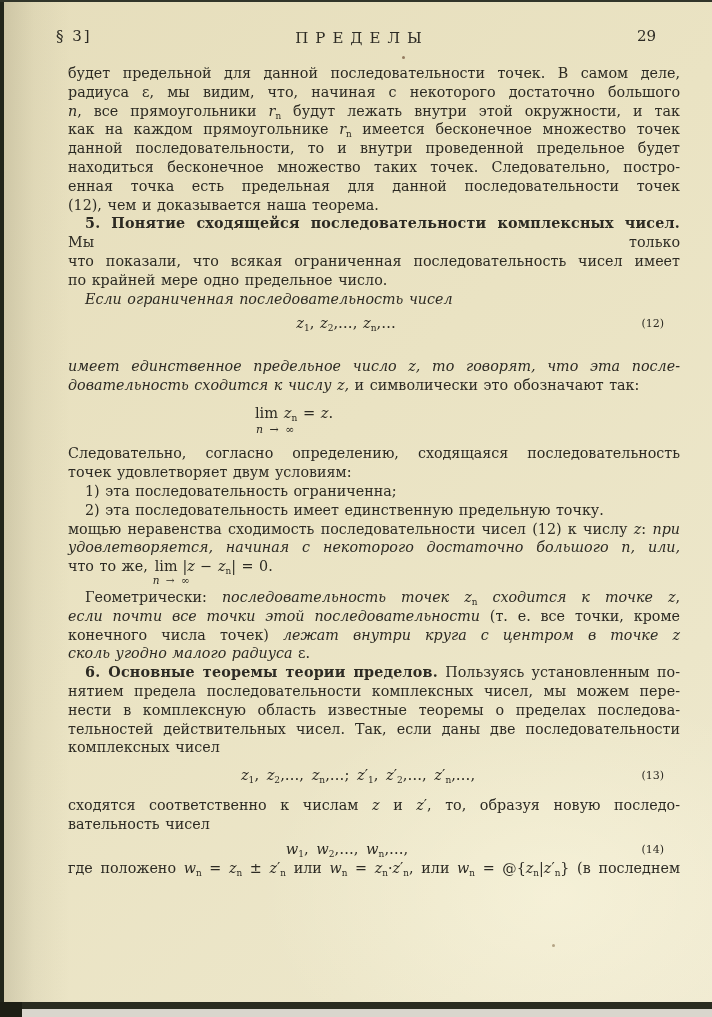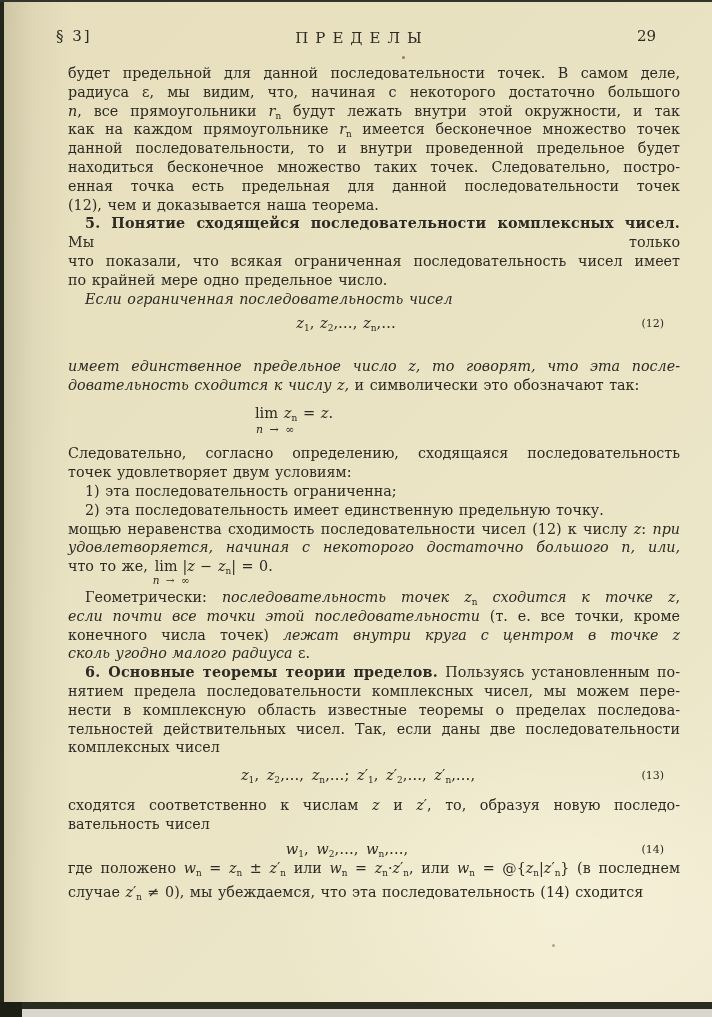--- a/index.html
+++ b/index.html
@@ -136,21 +136,20 @@
 
     <div class="ln">сходятся соответственно к числам <i>z</i> и <i>z</i>′, то, образуя новую последо-</div>
     <div class="ln end">вательность чисел</div>
 
     <div class="eqrow eq14">
       <span class="eqbody"><i>w</i><sub>1</sub>,  <i>w</i><sub>2</sub>,…, <i>w</i><sub>n</sub>,…,</span>
       <span class="eqnum">(14)</span>
     </div>
 
     <div class="ln" style="margin-top:0">где положено <i>w</i><sub>n</sub> = <i>z</i><sub>n</sub> ± <i>z</i>′<sub>n</sub> или <i>w</i><sub>n</sub> = <i>z</i><sub>n</sub>·<i>z</i>′<sub>n</sub>, или <i>w</i><sub>n</sub> = @{<i>z</i><sub>n</sub>|<i>z</i>′<sub>n</sub>} (в последнем</div>
-    <div class="ln end" style="margin-top:5px">случае <i>z</i>′<sub>n</sub> ≠ 0), мы убеждаемся, что эта последовательность (14) сходится</div>
 
   </div>
 
   <div class="edge-left"></div>
   <div class="edge-top"></div>
   <div class="edge-bottom-dark"></div>
   <div class="edge-bottom-light"></div>
   <div class="corner-bl"></div>
   <div class="speck s1"></div>
   <div class="speck s2"></div>

